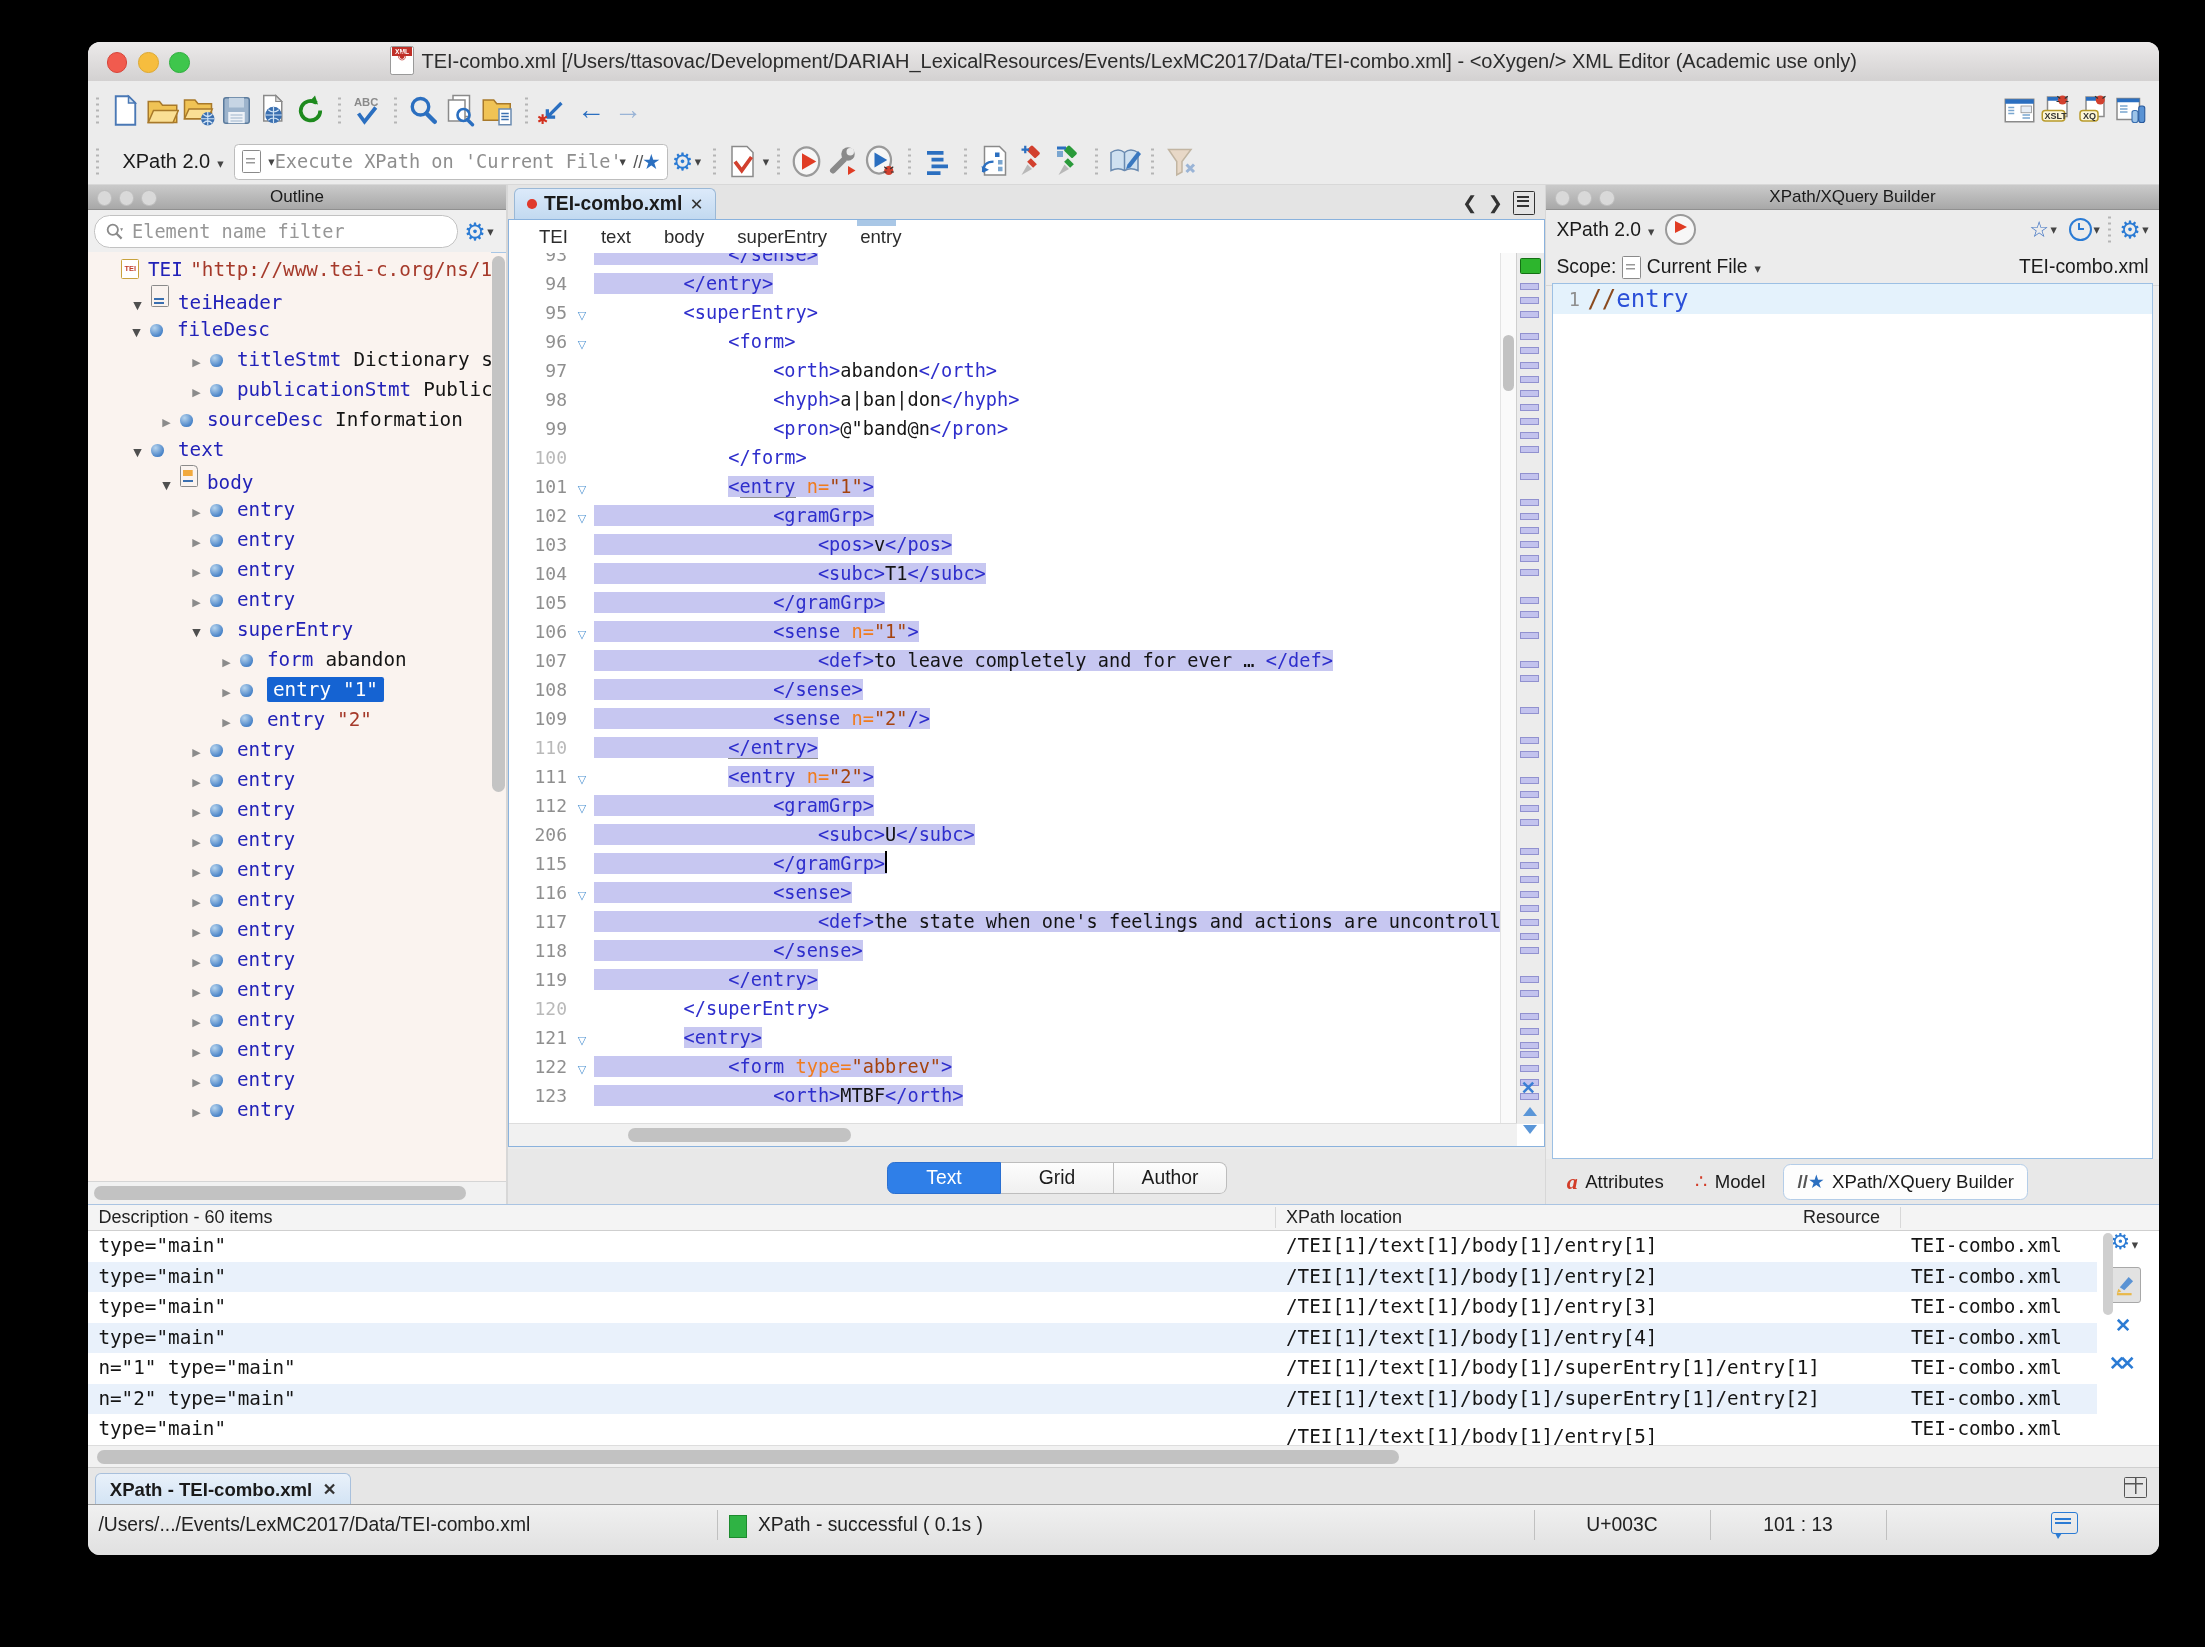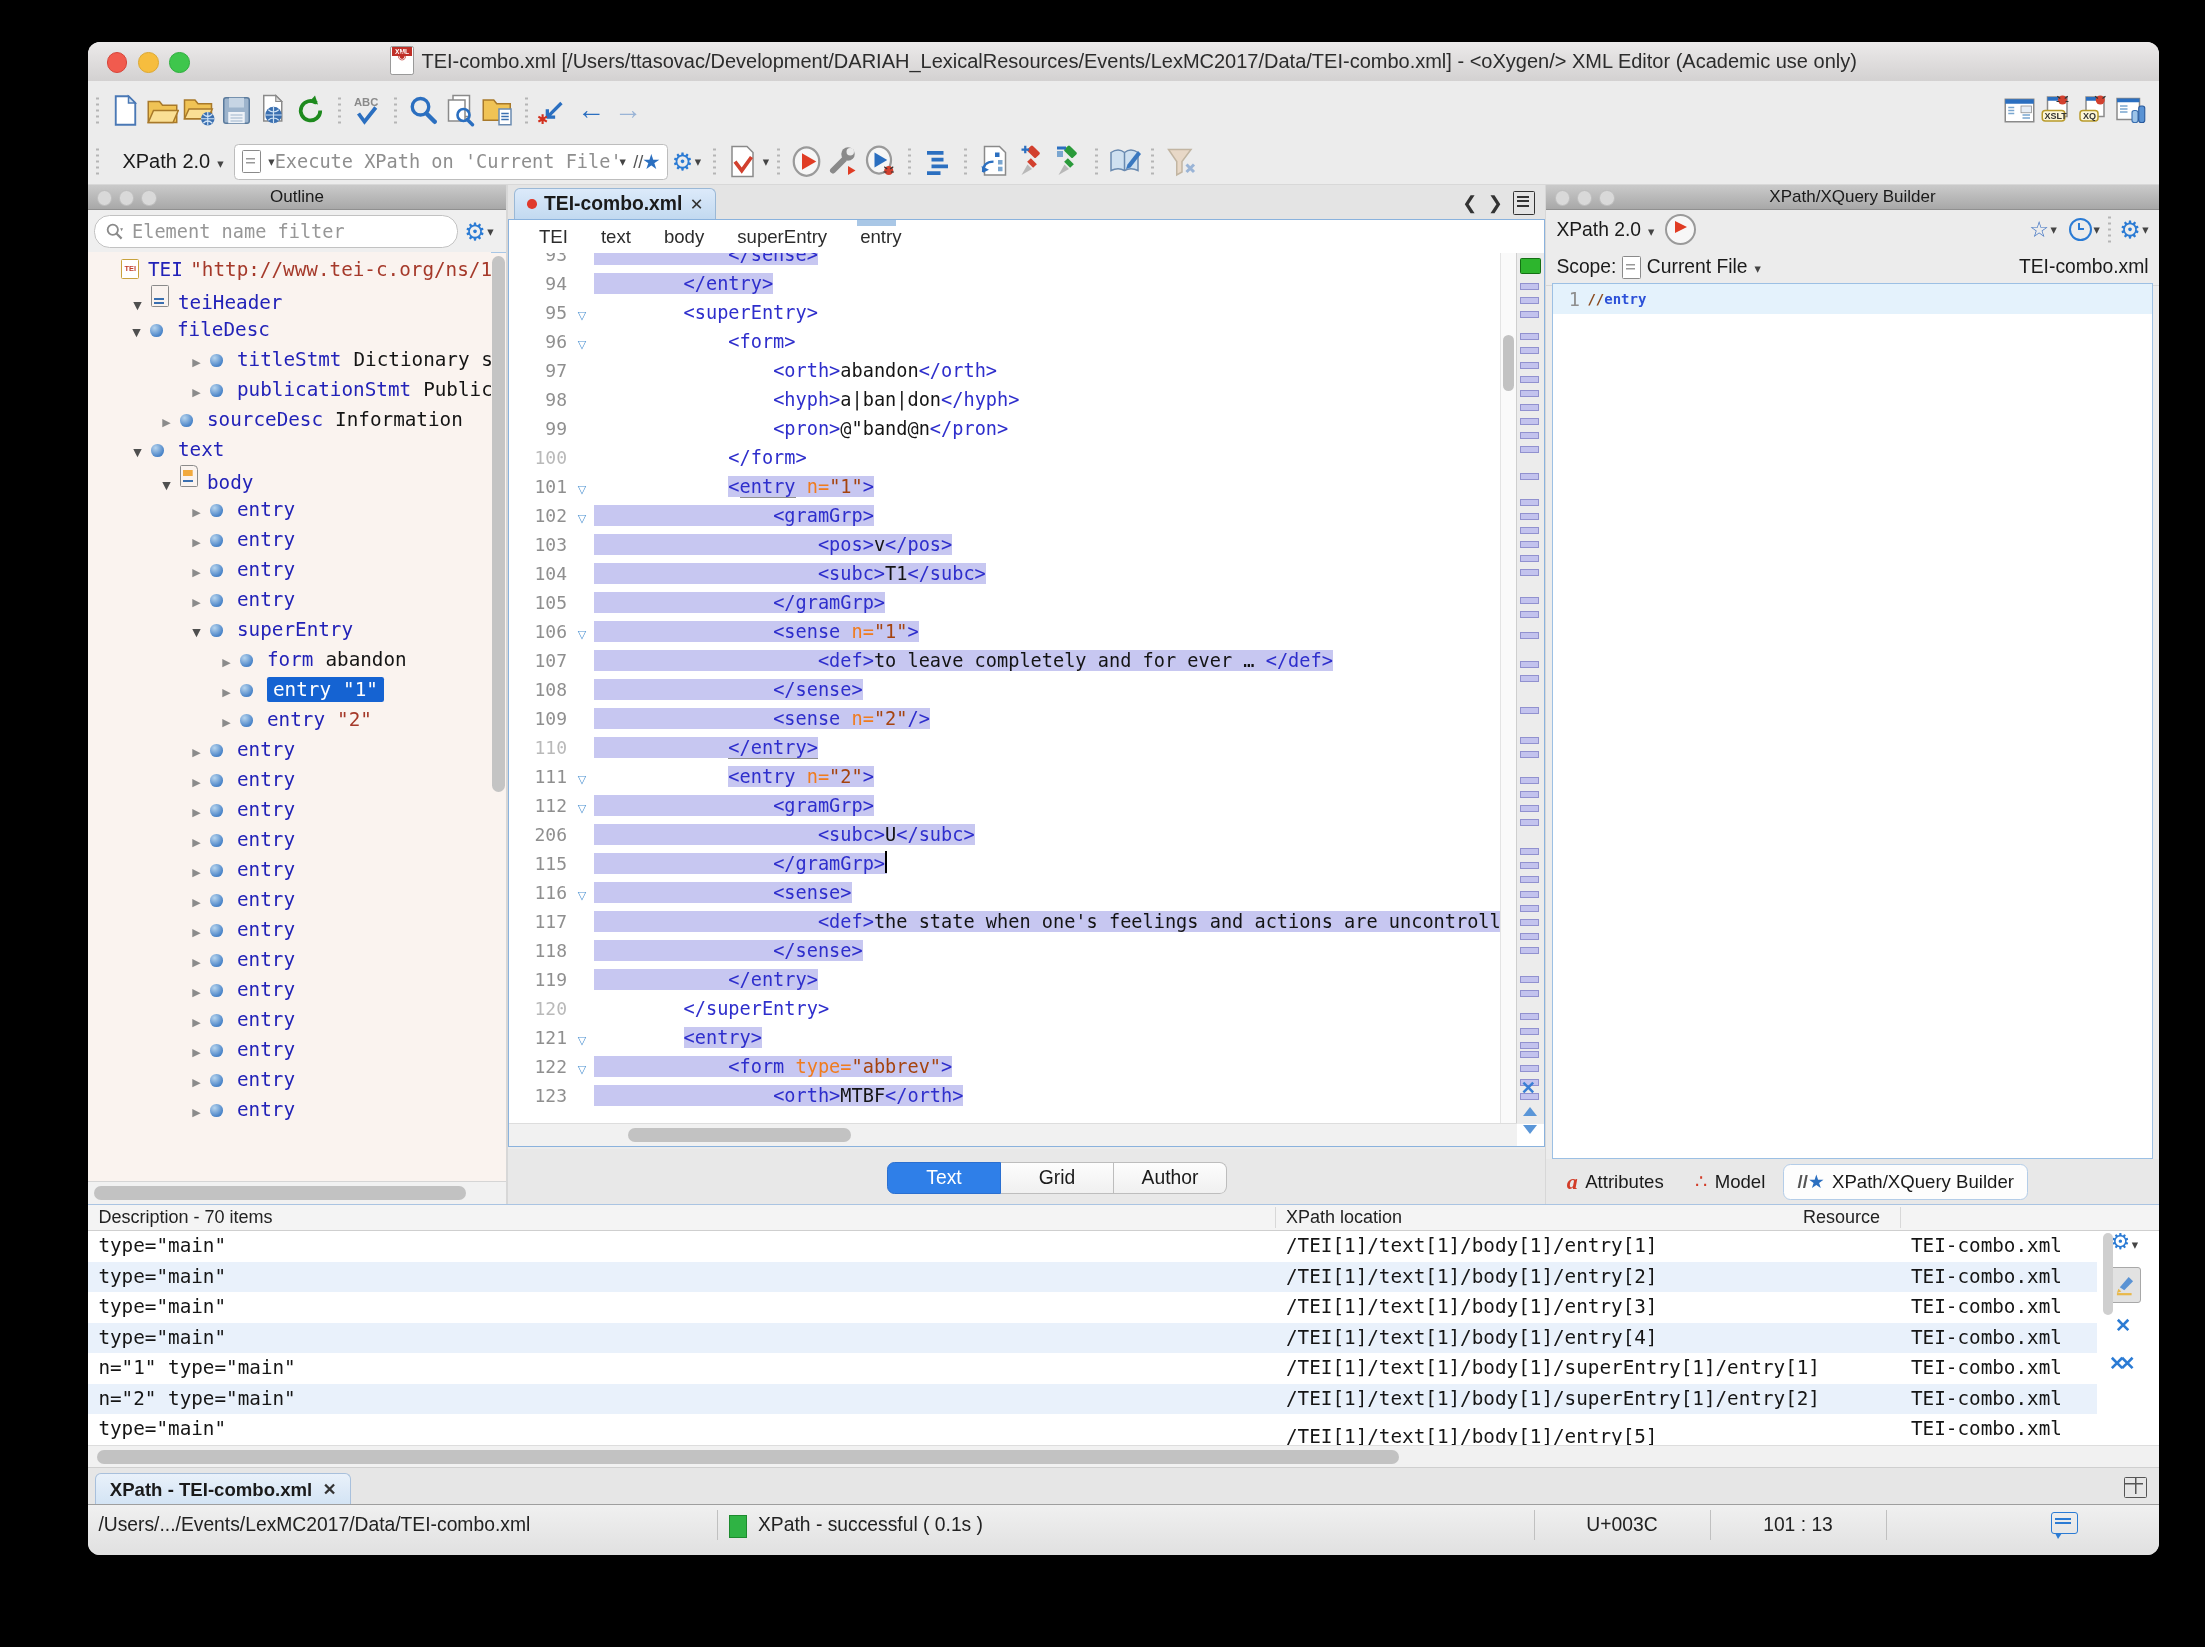--- a/index.html
+++ b/index.html
@@ -143,21 +143,21 @@
   .star{font-family:"DejaVu Sans",sans-serif;font-size:22px;color:#3a6fc0;}
   .clock{width:19.3px;height:19.3px;border-radius:50%;border:2.2px solid #2b7bd4;position:relative;}
   .clock:before{content:"";position:absolute;left:7.4px;top:3px;width:2.2px;height:6.7px;background:#2b7bd4;}
   .clock:after{content:"";position:absolute;left:7.4px;top:8.2px;width:6px;height:2.2px;background:#2b7bd4;}
   .docic{width:16.4px;height:21px;border:1.5px solid #8a8a8a;border-radius:1.5px;background:#fff;margin:0 6px;
     background-image:linear-gradient(#999 0 0),linear-gradient(#999 0 0);background-size:9px 1.5px,9px 1.5px;
     background-position:2.2px 7.4px,2.2px 11px;background-repeat:no-repeat;}
   .bexpr{position:absolute;left:6px;right:6px;top:98px;bottom:45px;background:#fff;border:1.5px solid #9cc0e4;overflow:hidden;}
   .bline1{height:30px;background:#e4f2fc;display:flex;align-items:center;}
   .bnum{width:27px;text-align:right;color:#8f8f8f;font-family:"DejaVu Sans Mono",monospace;font-size:18.6px;padding-right:7.4px;}
-  .bex{font-family:"DejaVu Sans Mono",monospace;font-size:14px;font-weight:bold;}
+  .bex{font-family:"DejaVu Sans Mono",monospace;font-size:24px;font-weight:normal;}
   .bex .sl{color:#8a4a1e;}
   .bex .nm{color:#2b50d8;}
   .btabs{position:absolute;left:0;right:0;bottom:0;height:45px;background:#e8e8e8;display:flex;align-items:center;
     padding-left:7.4px;gap:4.5px;}
   .btab{display:flex;align-items:center;gap:7.4px;padding:6px 13.4px;border-radius:7.4px;font-size:18.6px;color:#1a1a1a;}
   .btab.active{background:#fdfdfd;border:0.7px solid #b4cde8;}
   .bt-ic0{color:#d23c28;font-style:italic;font-weight:bold;font-size:22px;font-family:"Liberation Serif",serif;}
   .bt-ic1{color:#d23c28;font-size:19.3px;}
   .bt-ic2 b{color:#555;} .bt-ic2 s{text-decoration:none;color:#2b6fc0;}
   
@@ -668,21 +668,21 @@
           <span class="btab active">
             <span class="bt-ic2"><b>//</b><s>★</s></span>
             <span>XPath/XQuery Builder</span>
           </span>
         </div>
     </div>
   </div>
 
   <div class="results">
     <div class="rhead">
-      <span style="position:absolute;left:10.4px;">Description - 70 items</span>
+      <span style="position:absolute;left:10.4px;">Description - 60 items</span>
       <span class="hsep" style="left:1187px;"></span>
       <span style="position:absolute;left:1198px;">XPath location</span>
       <span class="hsep" style="left:1812px;"></span>
       <span style="position:absolute;left:1715px;">Resource</span>
     </div>
     <div class="rrows" id="rrows">
         <div class="rrow">
           <span class="rc" style="left: 10.4px; width: 1168px;">type="main"</span>
           <span class="rc" style="left: 1198px; width: 610px;">/TEI[1]/text[1]/body[1]/entry[1]</span>
           <span class="rc" style="left: 1823px; width: 186px;">TEI-combo.xml</span>

